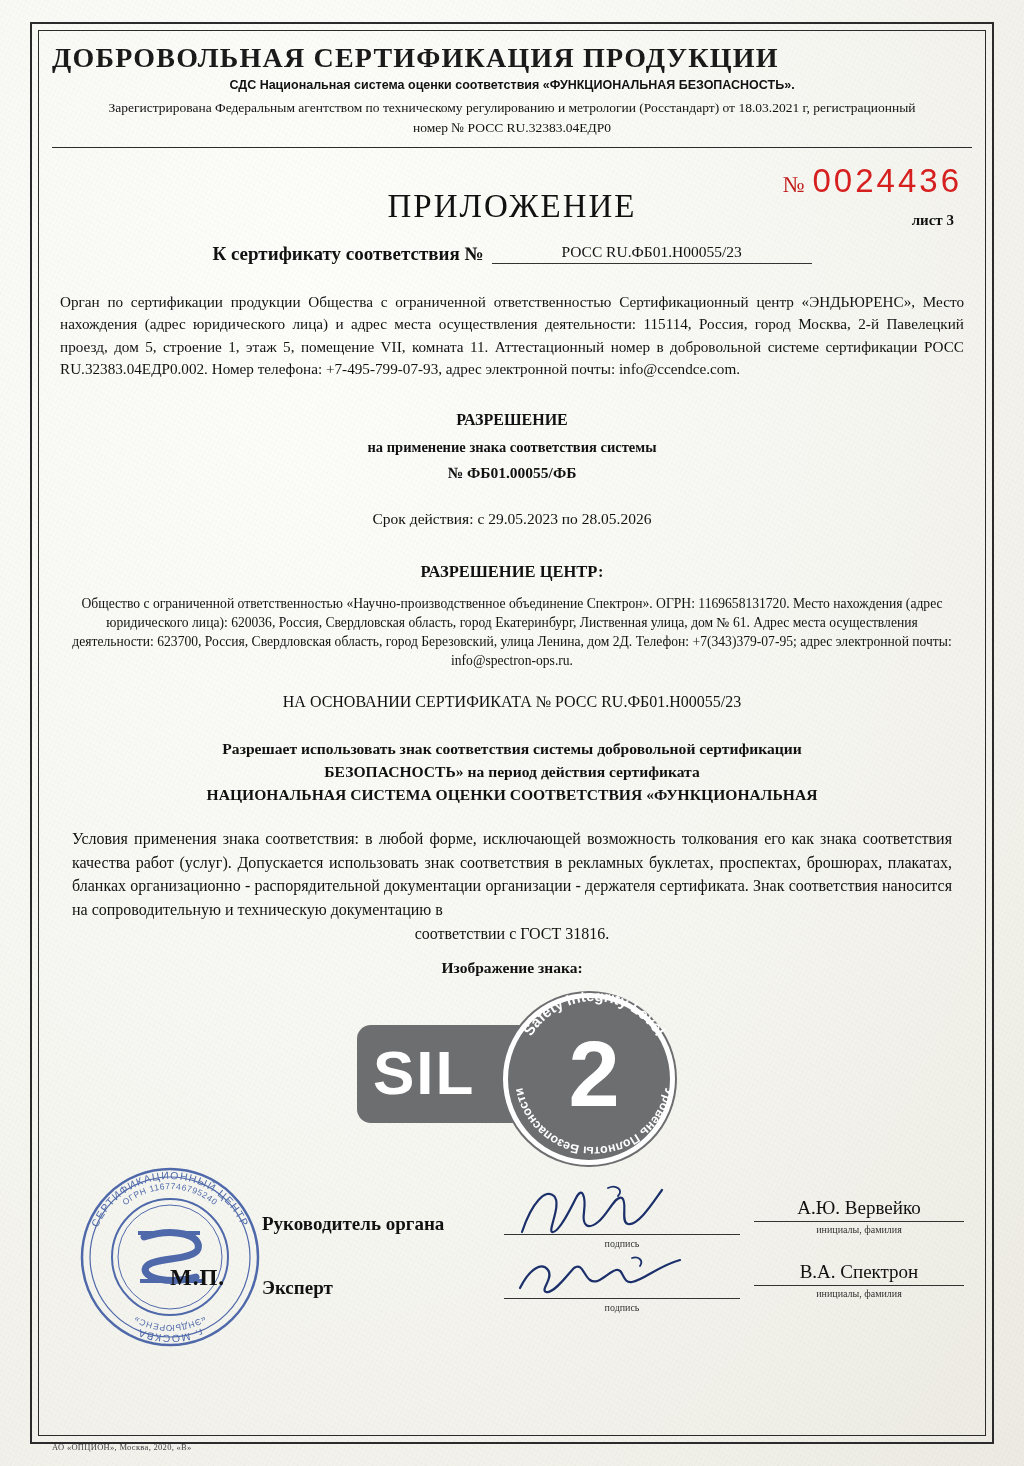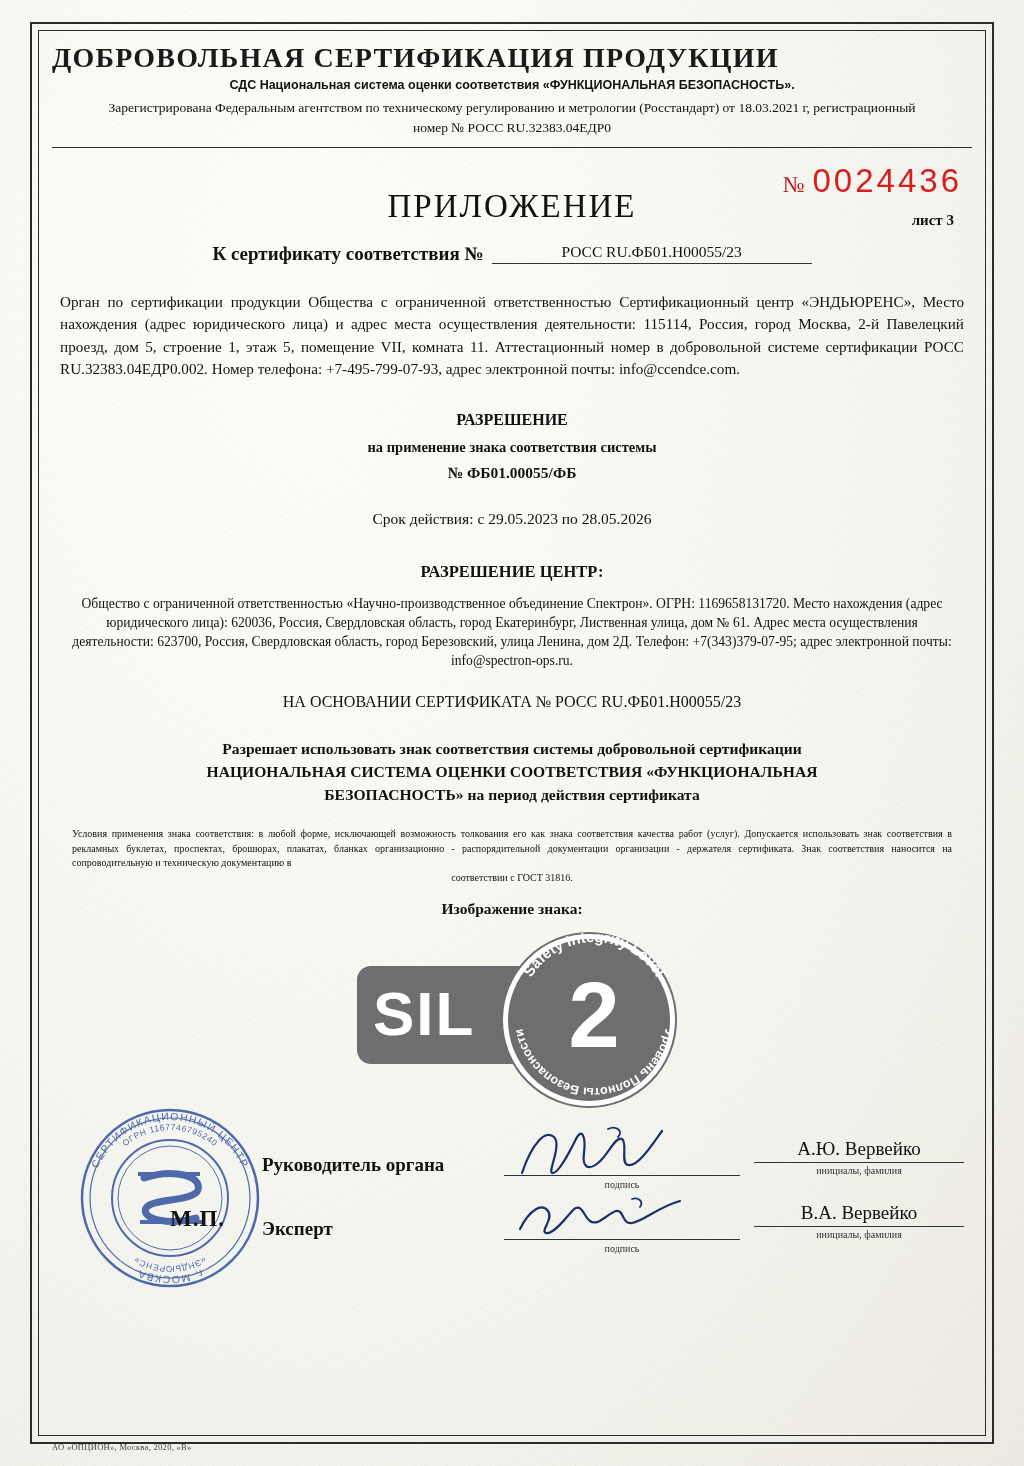--- a/index.html
+++ b/index.html
@@ -192,21 +192,21 @@
   }
   .allow-block {
     text-align: center;
     font-weight: bold;
     font-size: 15.6px;
     line-height: 1.5;
     margin: 26px 30px 0 30px;
   }
   .conditions {
     text-align: justify;
-    font-size: 10px;
+    font-size: 16px;
     line-height: 1.48;
     margin: 20px 20px 0 20px;
   }
   .conditions-last {
     text-align: center;
   }
   .mark-caption {
     text-align: center;
     font-weight: bold;
     font-size: 15.5px;
@@ -414,22 +414,22 @@
 
     <div class="validity">Срок действия: с 29.05.2023 по 28.05.2026</div>
 
     <div class="issued-head">РАЗРЕШЕНИЕ ЦЕНТР:</div>
     <div class="issued-body">Общество с ограниченной ответственностью «Научно-производственное объединение Спектрон». ОГРН: 1169658131720. Место нахождения (адрес юридического лица): 620036, Россия, Свердловская область, город Екатеринбург, Лиственная улица, дом № 61. Адрес места осуществления деятельности: 623700, Россия, Свердловская область, город Березовский, улица Ленина, дом 2Д. Телефон: +7(343)379-07-95; адрес электронной почты: info@spectron-ops.ru.</div>
 
     <div class="basis">НА ОСНОВАНИИ СЕРТИФИКАТА № РОСС RU.ФБ01.Н00055/23</div>
 
     <div class="allow-block">
       <div>Разрешает использовать знак соответствия системы добровольной сертификации</div>
+      <div>БЕЗОПАСНОСТЬ» на период действия сертификата</div>
       <div>НАЦИОНАЛЬНАЯ СИСТЕМА ОЦЕНКИ СООТВЕТСТВИЯ «ФУНКЦИОНАЛЬНАЯ</div>
-      <div>БЕЗОПАСНОСТЬ» на период действия сертификата</div>
     </div>
 
     <div class="conditions">Условия применения знака соответствия: в любой форме, исключающей возможность толкования его как знака соответствия качества работ (услуг). Допускается использовать знак соответствия в рекламных буклетах, проспектах, брошюрах, плакатах, бланках организационно - распорядительной документации организации - держателя сертификата. Знак соответствия наносится на сопроводительную и техническую документацию в</div>
     <div class="conditions conditions-last" style="margin-top:0;">соответствии с ГОСТ 31816.</div>
 
     <div class="mark-caption">Изображение знака:</div>
 
     <div class="logo-wrap">
       <div class="logo">
         <div class="sil-plate"></div>
@@ -503,21 +503,21 @@
       <div class="sig-row r2">
         <div class="sig-role">Эксперт</div>
         <div class="sig-line">
           <svg width="180" height="46" viewBox="0 0 180 46" style="position:absolute;left:8px;bottom:-2px;">
             <path class="pen" stroke-width="2.2" d="M8,34 C18,14 30,8 36,16 C42,24 28,36 34,38 C42,40 56,20 62,14 C70,8 72,22 78,26 C86,32 96,18 104,16 C112,14 110,30 120,28 C132,26 146,12 168,6"></path>
             <path class="pen" stroke-width="1.8" d="M120,4 C126,2 132,6 128,12"></path>
           </svg>
           <div class="sig-caption">подпись</div>
         </div>
         <div class="sig-name-col">
-          <div class="sig-name">В.А. Вервейко</div>
+          <div class="sig-name">В.А. Спектрон</div>
           <div class="sig-name-cap">инициалы, фамилия</div>
         </div>
       </div>
     </div>
 
     <div class="footer">АО «ОПЦИОН», Москва, 2020, «В»</div>
   </div>
 </div>
 
 </body></html>

